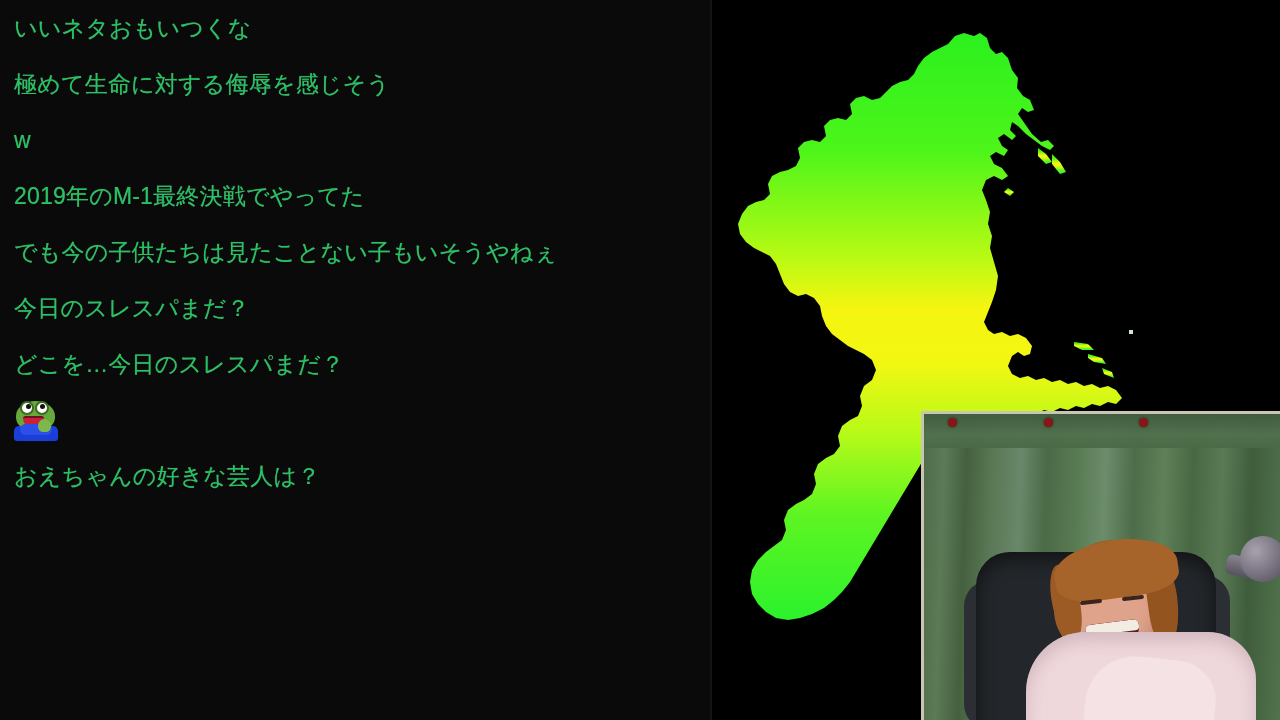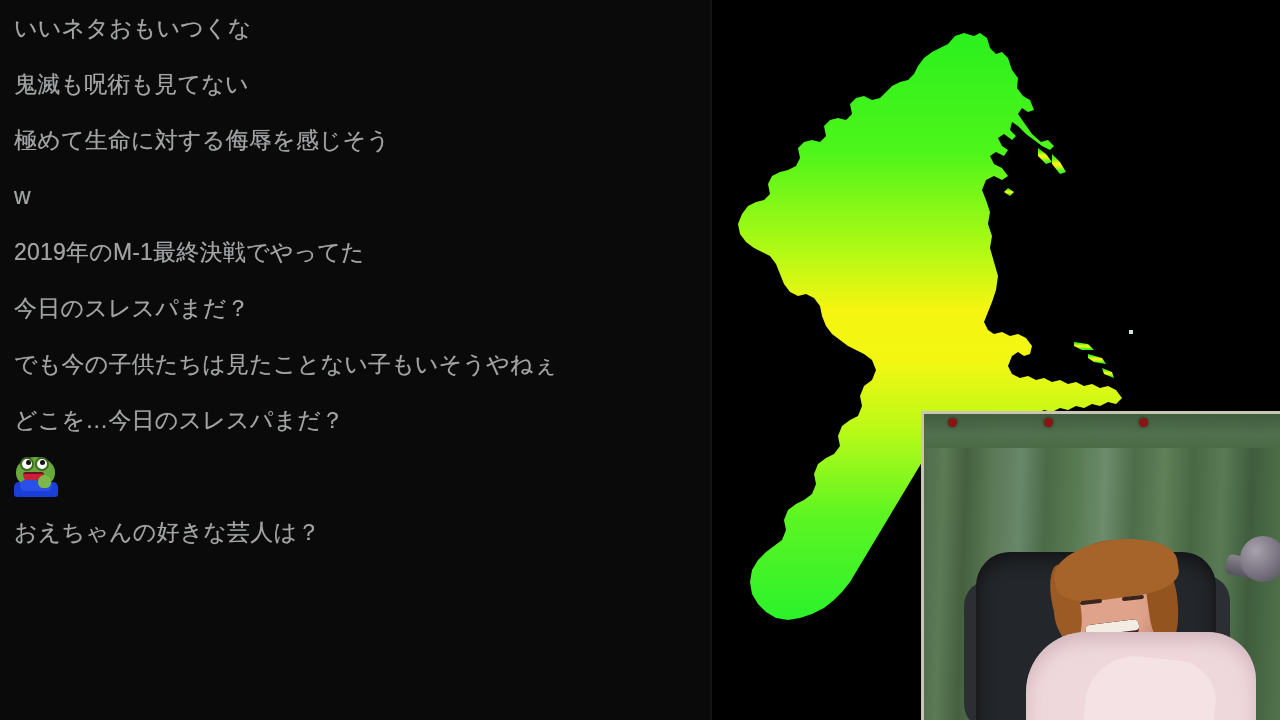--- a/index.html
+++ b/index.html
@@ -24,21 +24,21 @@
     position:absolute; left:0; top:0; width:710px;
     padding:0;
   }
   .chat-row{
     height:56px;
     display:flex; align-items:center;
     padding-left:14px;
     padding-right:8px;
   }
   .chat-text{
-    color:#a3a3a3;
+    color:#22c55e;
     font-size:23px;
     line-height:28px;
     letter-spacing:0.2px;
     white-space:nowrap;
     text-shadow:0 0 1px rgba(180,190,200,.55), 0 1px 1px rgba(0,0,0,.9);
     font-weight:400;
   }
   .chat-row.emote-row{ height:56px; padding-left:14px; }
 
   
@@ -221,36 +221,33 @@
 <body>
 
 <div id="stage">
 
   <div id="chat-panel" style="width: 710px; background: rgb(10, 10, 10);">
     <div id="chat-list">
         <div class="chat-row">
           <span class="chat-text">いいネタおもいつくな</span>
         </div>
         <div class="chat-row">
-          <span class="chat-text">鬼滅も呪術も見てない</span>
-        </div>
-        <div class="chat-row">
           <span class="chat-text">極めて生命に対する侮辱を感じそう</span>
         </div>
         <div class="chat-row">
           <span class="chat-text">w</span>
         </div>
         <div class="chat-row">
           <span class="chat-text">2019年のM-1最終決戦でやってた</span>
         </div>
         <div class="chat-row">
+          <span class="chat-text">でも今の子供たちは見たことない子もいそうやねぇ</span>
+        </div>
+        <div class="chat-row">
           <span class="chat-text">今日のスレスパまだ？</span>
-        </div>
-        <div class="chat-row">
-          <span class="chat-text">でも今の子供たちは見たことない子もいそうやねぇ</span>
         </div>
         <div class="chat-row">
           <span class="chat-text">どこを…今日のスレスパまだ？</span>
         </div>
         <div class="chat-row emote-row">
           <div class="emote">
             <div class="body"></div>
             <div class="head"></div>
             <div class="eye l"></div>
             <div class="eye r"></div>

